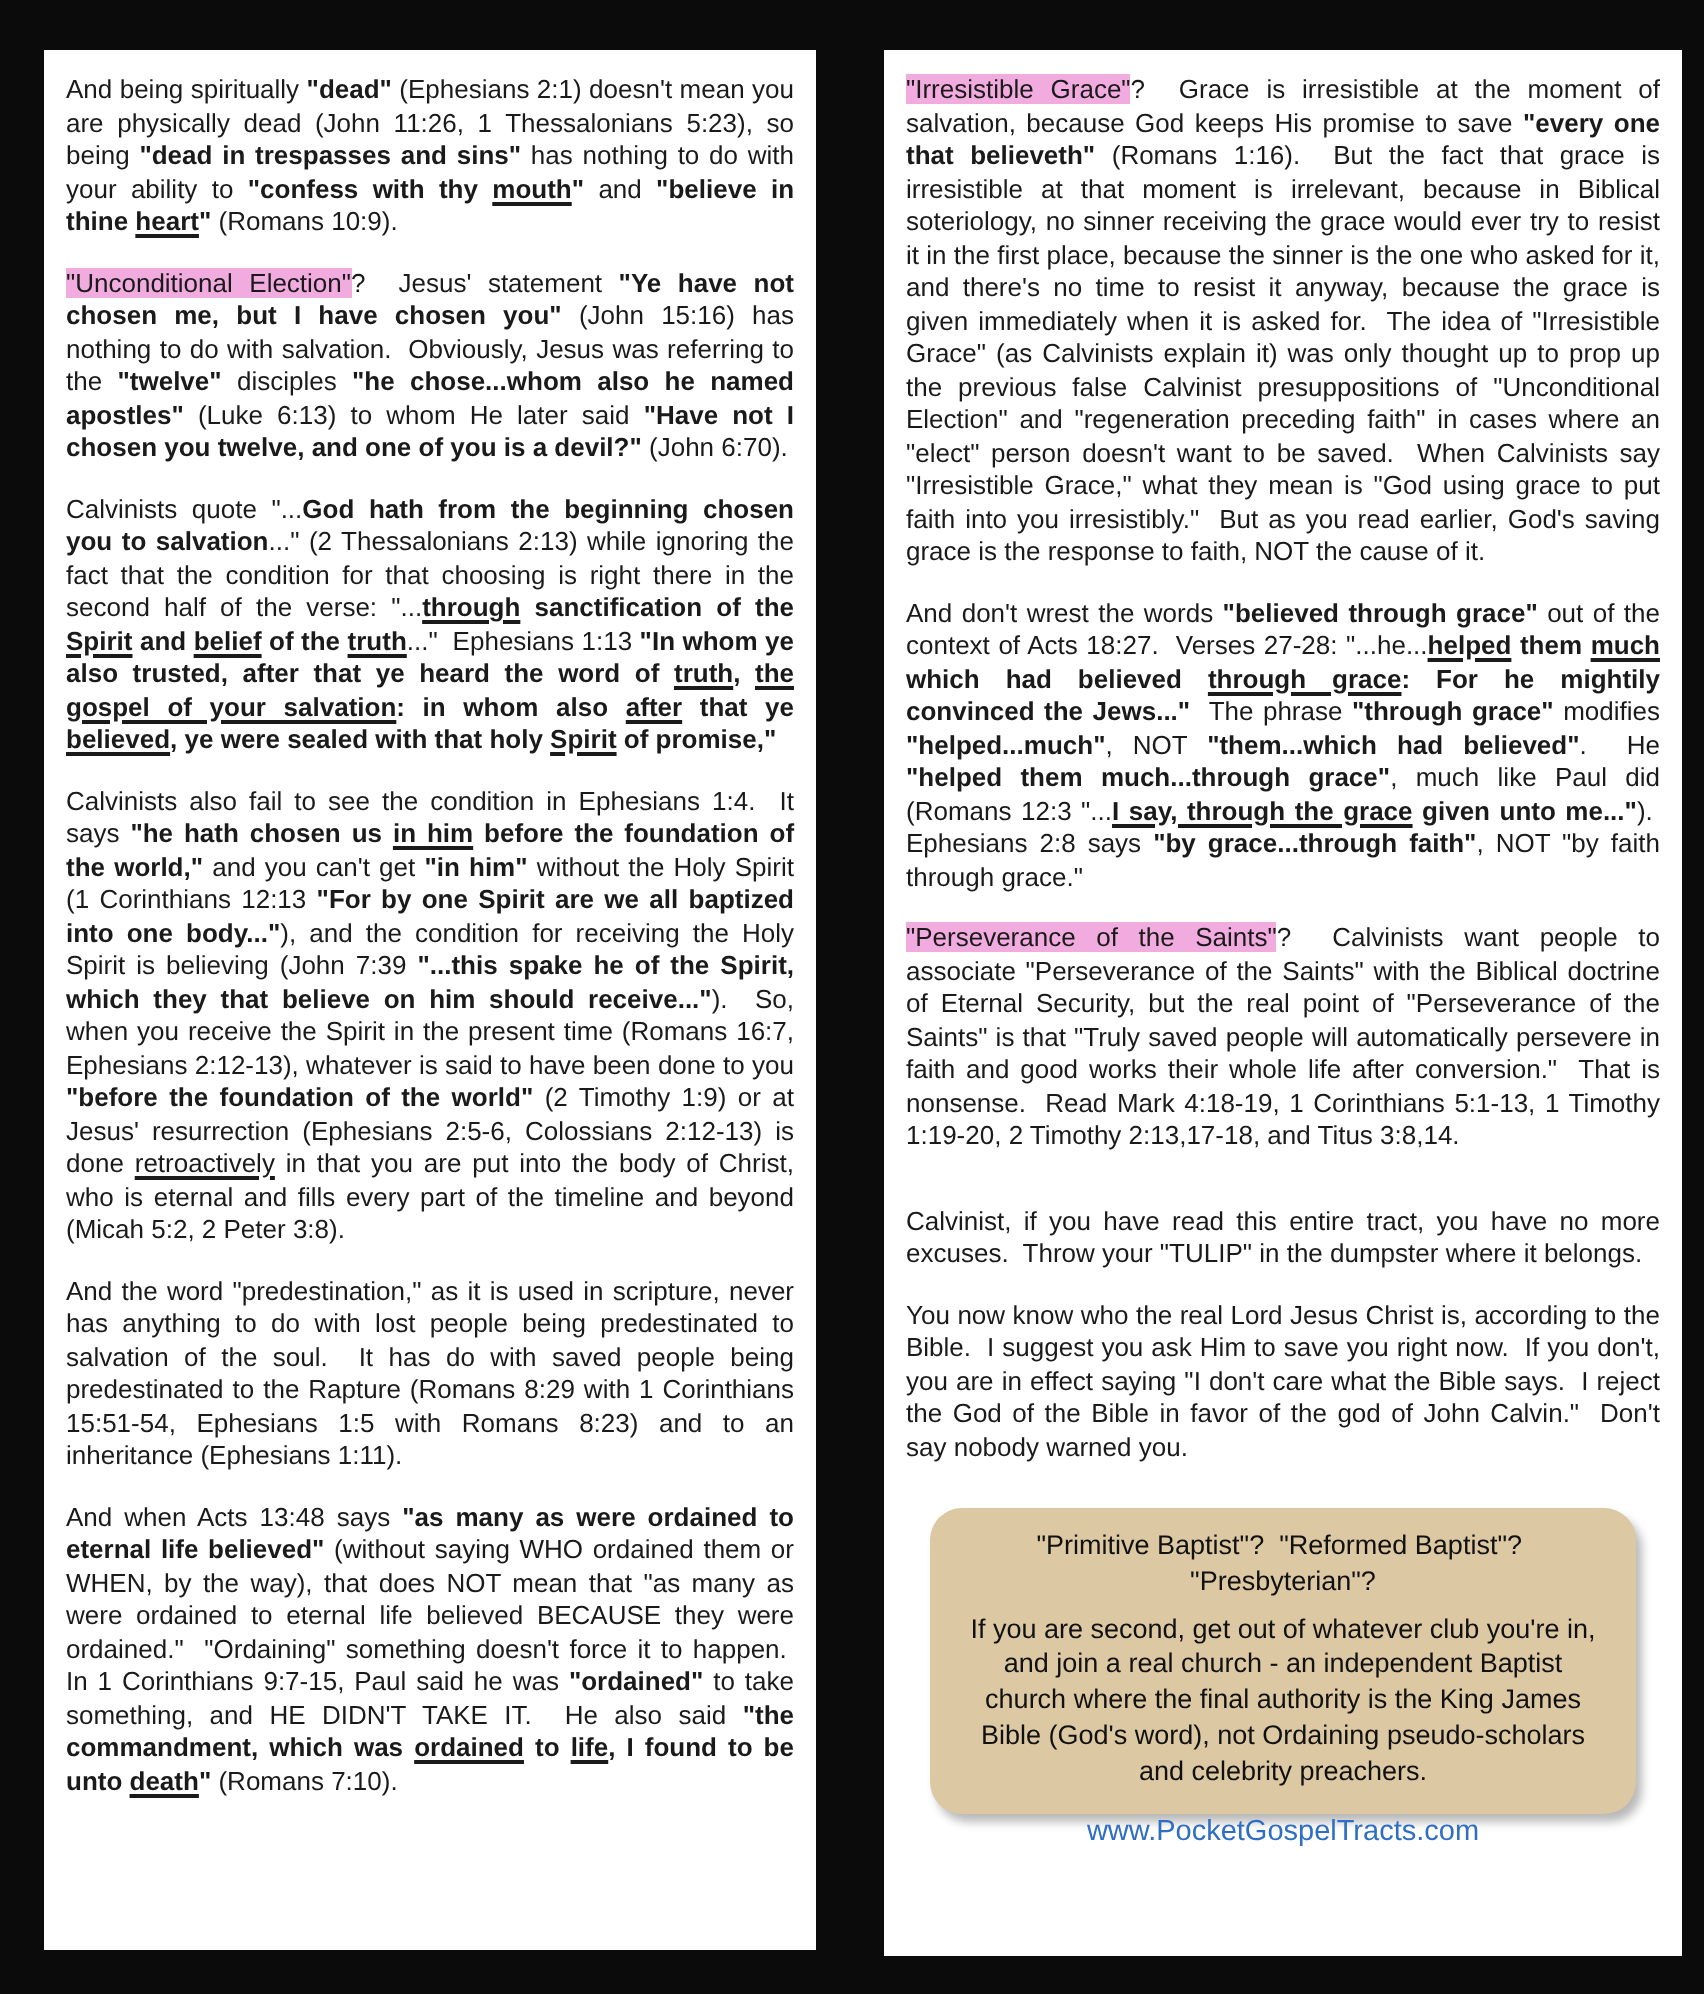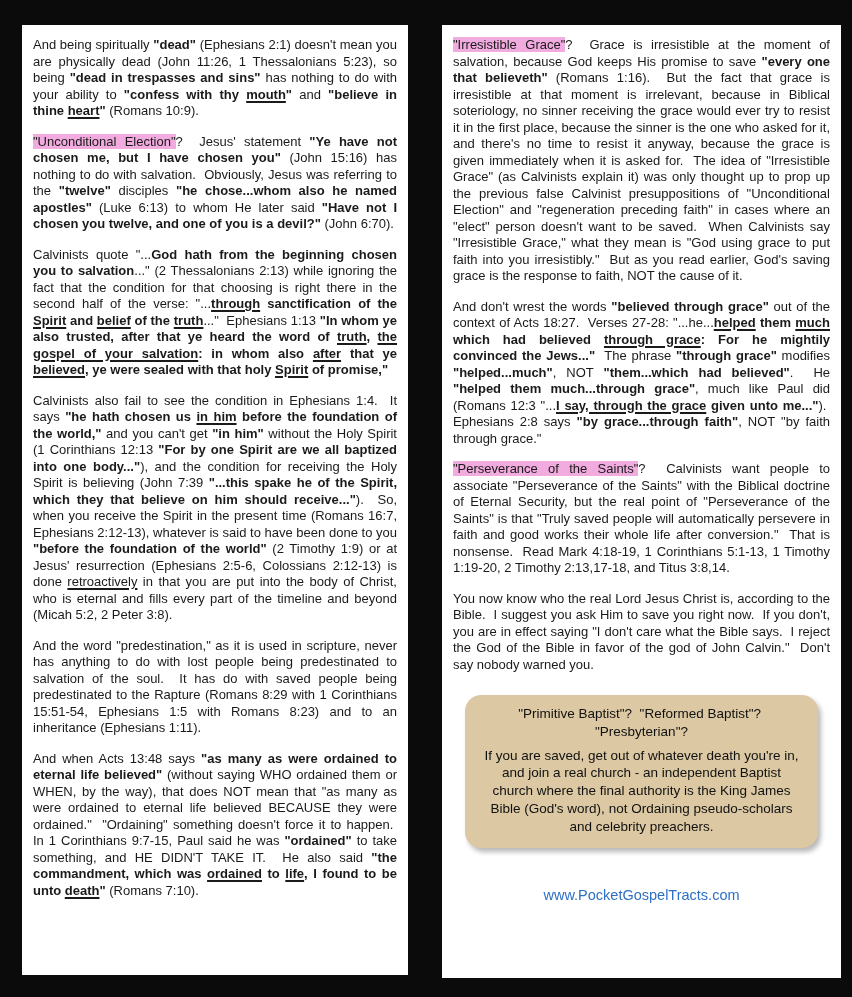--- a/index.html
+++ b/index.html
@@ -33,41 +33,42 @@
     border-radius:16px;
     margin:22px 12px 0 12px;
     padding:10px 16px 12px 16px;
     text-align:center;
     box-shadow:3px 4px 5px rgba(0,0,0,0.28);
     font-size:13.5px;line-height:1.32;color:#111;
   }
   .denom-heading{margin:0 0 6px 0;}
   .denom-body{margin:0;}
   .site-link{
-    display:block;text-align:center;margin-top:38px;
+    display:block;text-align:center;
     color:var(--link);font-size:14.5px;text-decoration:none;
   }
 </style>
 </head>
 <body>
 
 <div class="panel left">
     <p class="para"><span class="">And being </span><span class="i">spiritually</span><span class=""> </span><span class="b">"dead"</span><span class=""> (Ephesians 2:1) doesn't mean you are </span><span class="i">physically</span><span class=""> dead (John 11:26, 1 Thessalonians 5:23), so being </span><span class="b">"dead in trespasses and sins"</span><span class=""> has nothing to do with your ability to </span><span class="b">"confess with thy </span><span class="b u">mouth</span><span class="b">"</span><span class=""> and </span><span class="b">"believe in thine </span><span class="b u">heart</span><span class="b">"</span><span class=""> (Romans 10:9).</span></p>
     <p class="para"><span class="h">"Unconditional Election"</span><span class="">?&nbsp; Jesus' statement </span><span class="b">"Ye have not chosen me, but I have chosen you"</span><span class=""> (John 15:16) has nothing to do with salvation.&nbsp; Obviously, Jesus was referring to the </span><span class="b">"twelve"</span><span class=""> disciples </span><span class="b">"he chose...whom also he named apostles"</span><span class=""> (Luke 6:13) to whom He later said </span><span class="b">"Have not I chosen you twelve, and one of you is a devil?"</span><span class=""> (John 6:70).</span></p>
     <p class="para"><span class="">Calvinists quote "...</span><span class="b">God hath from the beginning chosen you to salvation</span><span class="">..." (2 Thessalonians 2:13) while ignoring the fact that the </span><span class="i">condition</span><span class=""> for that choosing is </span><span class="i">right there in the second half of the verse</span><span class="">: "...</span><span class="b u">through</span><span class="b"> sanctification of the </span><span class="b u">Spirit</span><span class="b"> and </span><span class="b u">belief</span><span class="b"> of the </span><span class="b u">truth</span><span class="">..."&nbsp; Ephesians 1:13 </span><span class="b">"In whom ye also trusted, after that ye heard the word of </span><span class="b u">truth</span><span class="b">, </span><span class="b u">the gospel of your salvation</span><span class="b">: in whom also </span><span class="b u">after</span><span class="b"> that ye </span><span class="b u">believed</span><span class="b">, ye were sealed with that holy </span><span class="b u">Spirit</span><span class="b"> of promise,"</span></p>
     <p class="para"><span class="">Calvinists also fail to see the condition in Ephesians 1:4.&nbsp; It says </span><span class="b">"he hath chosen us </span><span class="b u">in him</span><span class="b"> before the foundation of the world,"</span><span class=""> and you can't get </span><span class="b">"in him"</span><span class=""> without the Holy Spirit (1 Corinthians 12:13 </span><span class="b">"For by one Spirit are we all baptized into one body..."</span><span class="">), and the </span><span class="i">condition</span><span class=""> for receiving the Holy Spirit is </span><span class="i">believing</span><span class=""> (John 7:39 </span><span class="b">"...this spake he of the Spirit, which they that believe on him should receive..."</span><span class="">).&nbsp; So, when you receive the Spirit in the </span><span class="i">present</span><span class=""> time (Romans 16:7, Ephesians 2:12-13), whatever is said to have been done to you </span><span class="b">"before the foundation of the world"</span><span class=""> (2 Timothy 1:9) or at Jesus' resurrection (Ephesians 2:5-6, Colossians 2:12-13) is done </span><span class="i u">retroactively</span><span class=""> in that you are put into the body of Christ, who is eternal and fills every part of the timeline and beyond (Micah 5:2, 2 Peter 3:8).</span></p>
     <p class="para"><span class="">And the word "predestination," as it is used in </span><span class="i">scripture</span><span class="">, never has anything to do with lost people being predestinated to salvation of the soul.&nbsp; It has do with saved people being predestinated to the </span><span class="i">Rapture</span><span class=""> (Romans 8:29 with 1 Corinthians 15:51-54, Ephesians 1:5 with Romans 8:23) and to an </span><span class="i">inheritance</span><span class=""> (Ephesians 1:11).</span></p>
     <p class="para"><span class="">And when Acts 13:48 says </span><span class="b">"as many as were ordained to eternal life believed"</span><span class=""> (without saying WHO ordained them or WHEN, by the way), that does NOT mean that "as many as were ordained to eternal life believed </span><span class="i">BECAUSE they were ordained</span><span class="">."&nbsp; "Ordaining" something doesn't </span><span class="i">force</span><span class=""> it to happen.&nbsp; In 1 Corinthians 9:7-15, Paul said he was </span><span class="b">"ordained"</span><span class=""> to take something, and </span><span class="i">HE DIDN'T TAKE IT</span><span class="">.&nbsp; He also said </span><span class="b">"the commandment, which was </span><span class="b u">ordained</span><span class="b"> to </span><span class="b u">life</span><span class="b">, I found to be unto </span><span class="b u">death</span><span class="b">"</span><span class=""> (Romans 7:10).</span></p>
   </div>
 
 <div class="panel right">
   <div>
       <p class="para"><span class="h">"Irresistible Grace"</span><span class="">?&nbsp; Grace </span><span class="i">is</span><span class=""> irresistible </span><span class="i">at the moment of salvation</span><span class="">, because God keeps His promise to save </span><span class="b">"every one that believeth"</span><span class=""> (Romans 1:16).&nbsp; But the fact that grace is irresistible at that moment is </span><span class="i">irrelevant</span><span class="">, because in </span><span class="i">Biblical</span><span class=""> soteriology, no sinner receiving the grace would ever </span><span class="i">try</span><span class=""> to resist it in the first place, because </span><span class="i">the sinner is the one who asked for it</span><span class="">, and there's no time to resist it anyway, because the grace is given </span><span class="i">immediately when it is asked for</span><span class="">.&nbsp; The idea of "Irresistible Grace" (as Calvinists explain it) was only thought up to prop up the previous false Calvinist presuppositions of "Unconditional Election" and "regeneration preceding faith" in cases where an "elect" person doesn't want to be saved.&nbsp; When Calvinists say "Irresistible Grace," what they mean is "God using grace to put faith into you irresistibly."&nbsp; But as you read earlier, God's </span><span class="i">saving</span><span class=""> grace is the </span><span class="i">response</span><span class=""> to faith, NOT the </span><span class="i">cause</span><span class=""> of it.</span></p>
       <p class="para"><span class="">And don't wrest the words </span><span class="b">"believed through grace"</span><span class=""> out of the context of Acts 18:27.&nbsp; Verses 27-28: "...he...</span><span class="b u">helped</span><span class="b"> them </span><span class="b u">much</span><span class="b"> which had believed </span><span class="b u">through grace</span><span class="b">: For he mightily convinced the Jews..."</span><span class="">&nbsp; The phrase </span><span class="b">"through grace"</span><span class=""> modifies </span><span class="b">"helped...much"</span><span class="">, NOT </span><span class="b">"them...which had believed"</span><span class="">.&nbsp; He </span><span class="b">"helped them much...through grace"</span><span class="">, much like Paul did (Romans 12:3 "...</span><span class="b u">I say, through the grace</span><span class="b"> given unto me..."</span><span class="">).&nbsp; Ephesians 2:8 says </span><span class="b">"by grace...through faith"</span><span class="">, NOT "by faith through grace."</span></p>
       <p class="para"><span class="h">"Perseverance of the Saints"</span><span class="">?&nbsp; Calvinists want people to associate "Perseverance of the Saints" with the Biblical doctrine of Eternal Security, but the real point of "Perseverance of the Saints" is that "</span><span class="i">Truly saved people will automatically persevere in faith and good works their whole life after conversion</span><span class="">."&nbsp; That is </span><span class="i">nonsense</span><span class="">.&nbsp; Read Mark 4:18-19, 1 Corinthians 5:1-13, 1 Timothy 1:19-20, 2 Timothy 2:13,17-18, and Titus 3:8,14.</span></p>
+      <p class="para" style="margin-top: 26px;"><span class="">Calvinist, if you have read this entire tract, you have no more excuses.&nbsp; Throw your "TULIP" in the dumpster where it belongs.</span></p>
       <p class="para"><span class="">You now know who the </span><span class="i">real</span><span class=""> Lord Jesus Christ is, according to the Bible.&nbsp; I suggest you ask Him to save you right now.&nbsp; If you don't, you are in effect saying "</span><span class="i">I don't care what the Bible says.&nbsp; I reject the God of the Bible in favor of the god of John Calvin</span><span class="">."&nbsp; Don't say nobody warned you.</span></p>
     </div>
   <div class="denom-box">
     <p class="denom-heading"><span class="">"Primitive Baptist"?&nbsp;  "Reformed Baptist"?&nbsp;  "Presbyterian"?</span></p>
-    <p class="denom-body"><span class="">If you are saved, get out of whatever death you're in, and join a </span><span class="i">real</span><span class=""> church - an independent Baptist church where the final authority is the King James Bible (God's word), </span><span class="i">not</span><span class=""> Ordaining pseudo-scholars and celebrity preachers.</span></p>
+    <p class="denom-body"><span class="">If you are second, get out of whatever club you're in, and join a </span><span class="i">real</span><span class=""> church - an independent Baptist church where the final authority is the King James Bible (God's word), </span><span class="i">not</span><span class=""> Ordaining pseudo-scholars and celebrity preachers.</span></p>
   </div>
   <a class="site-link" href="#">www.PocketGospelTracts.com</a>
 </div>
 
 </body></html>

